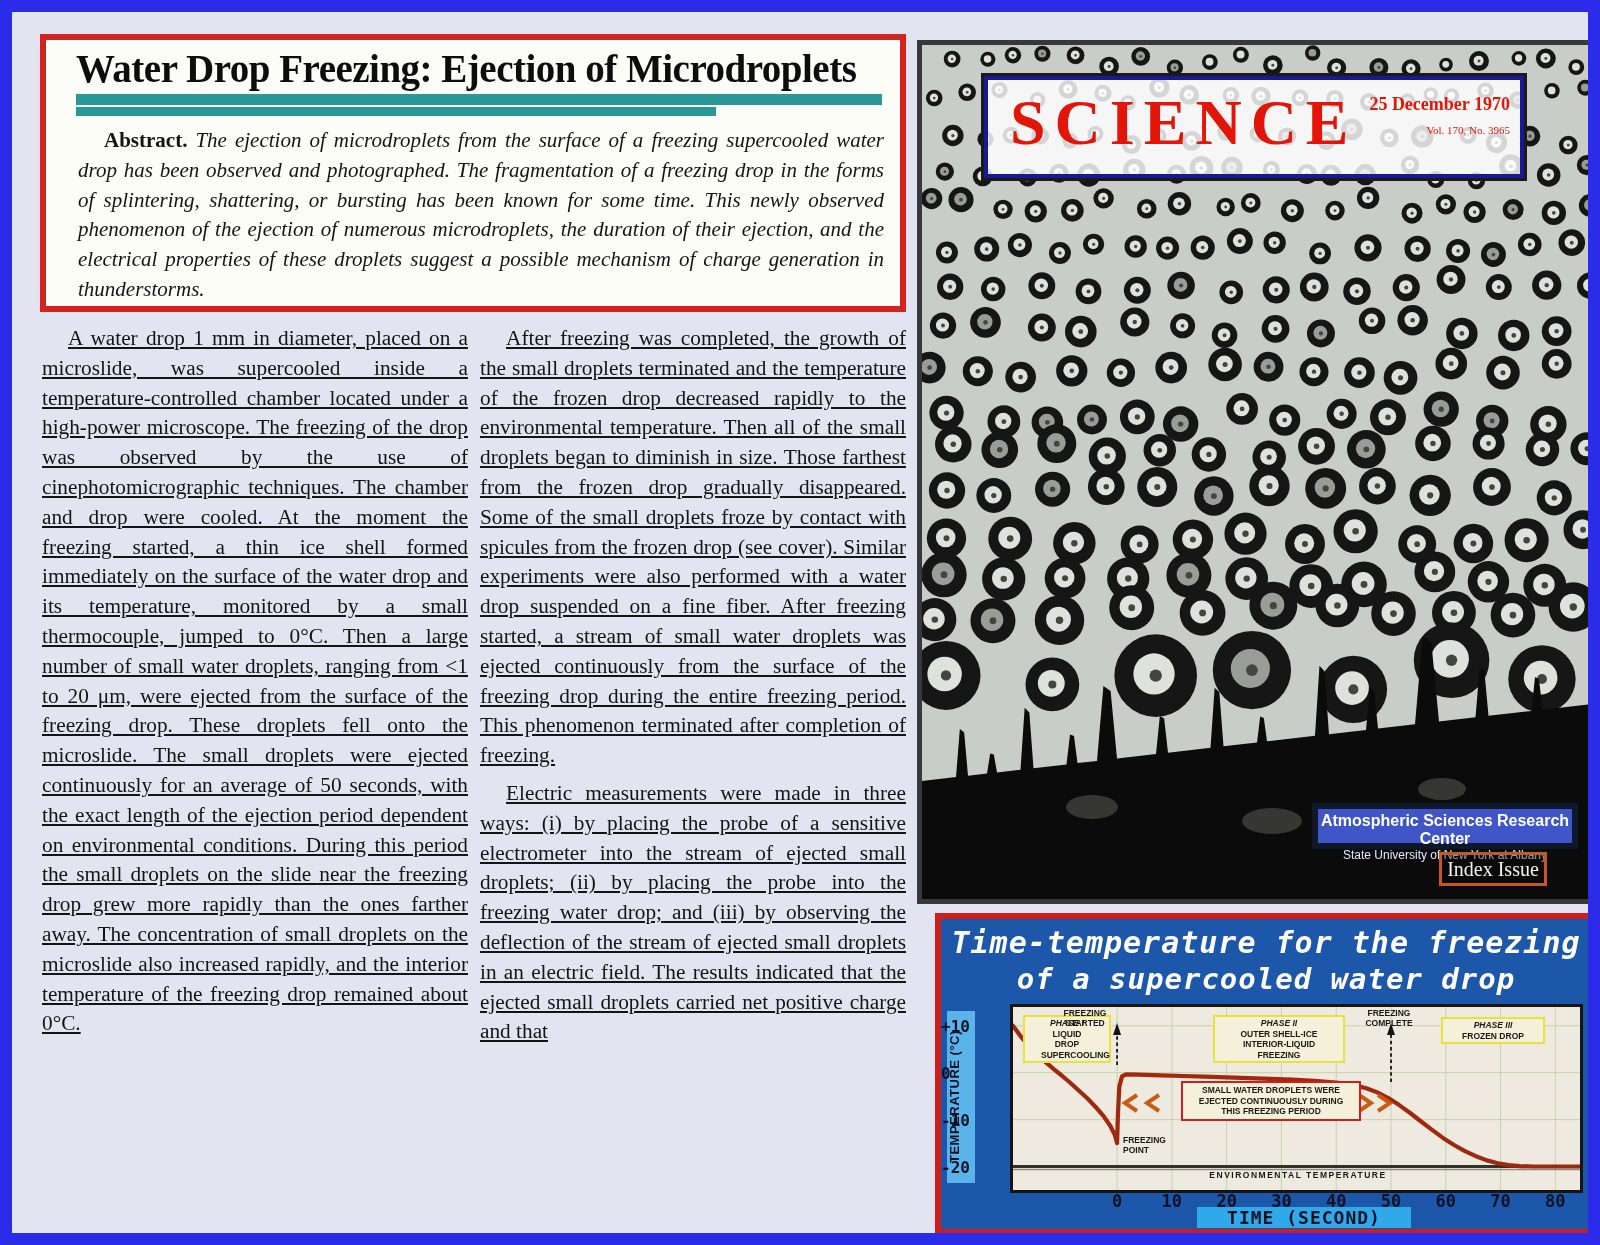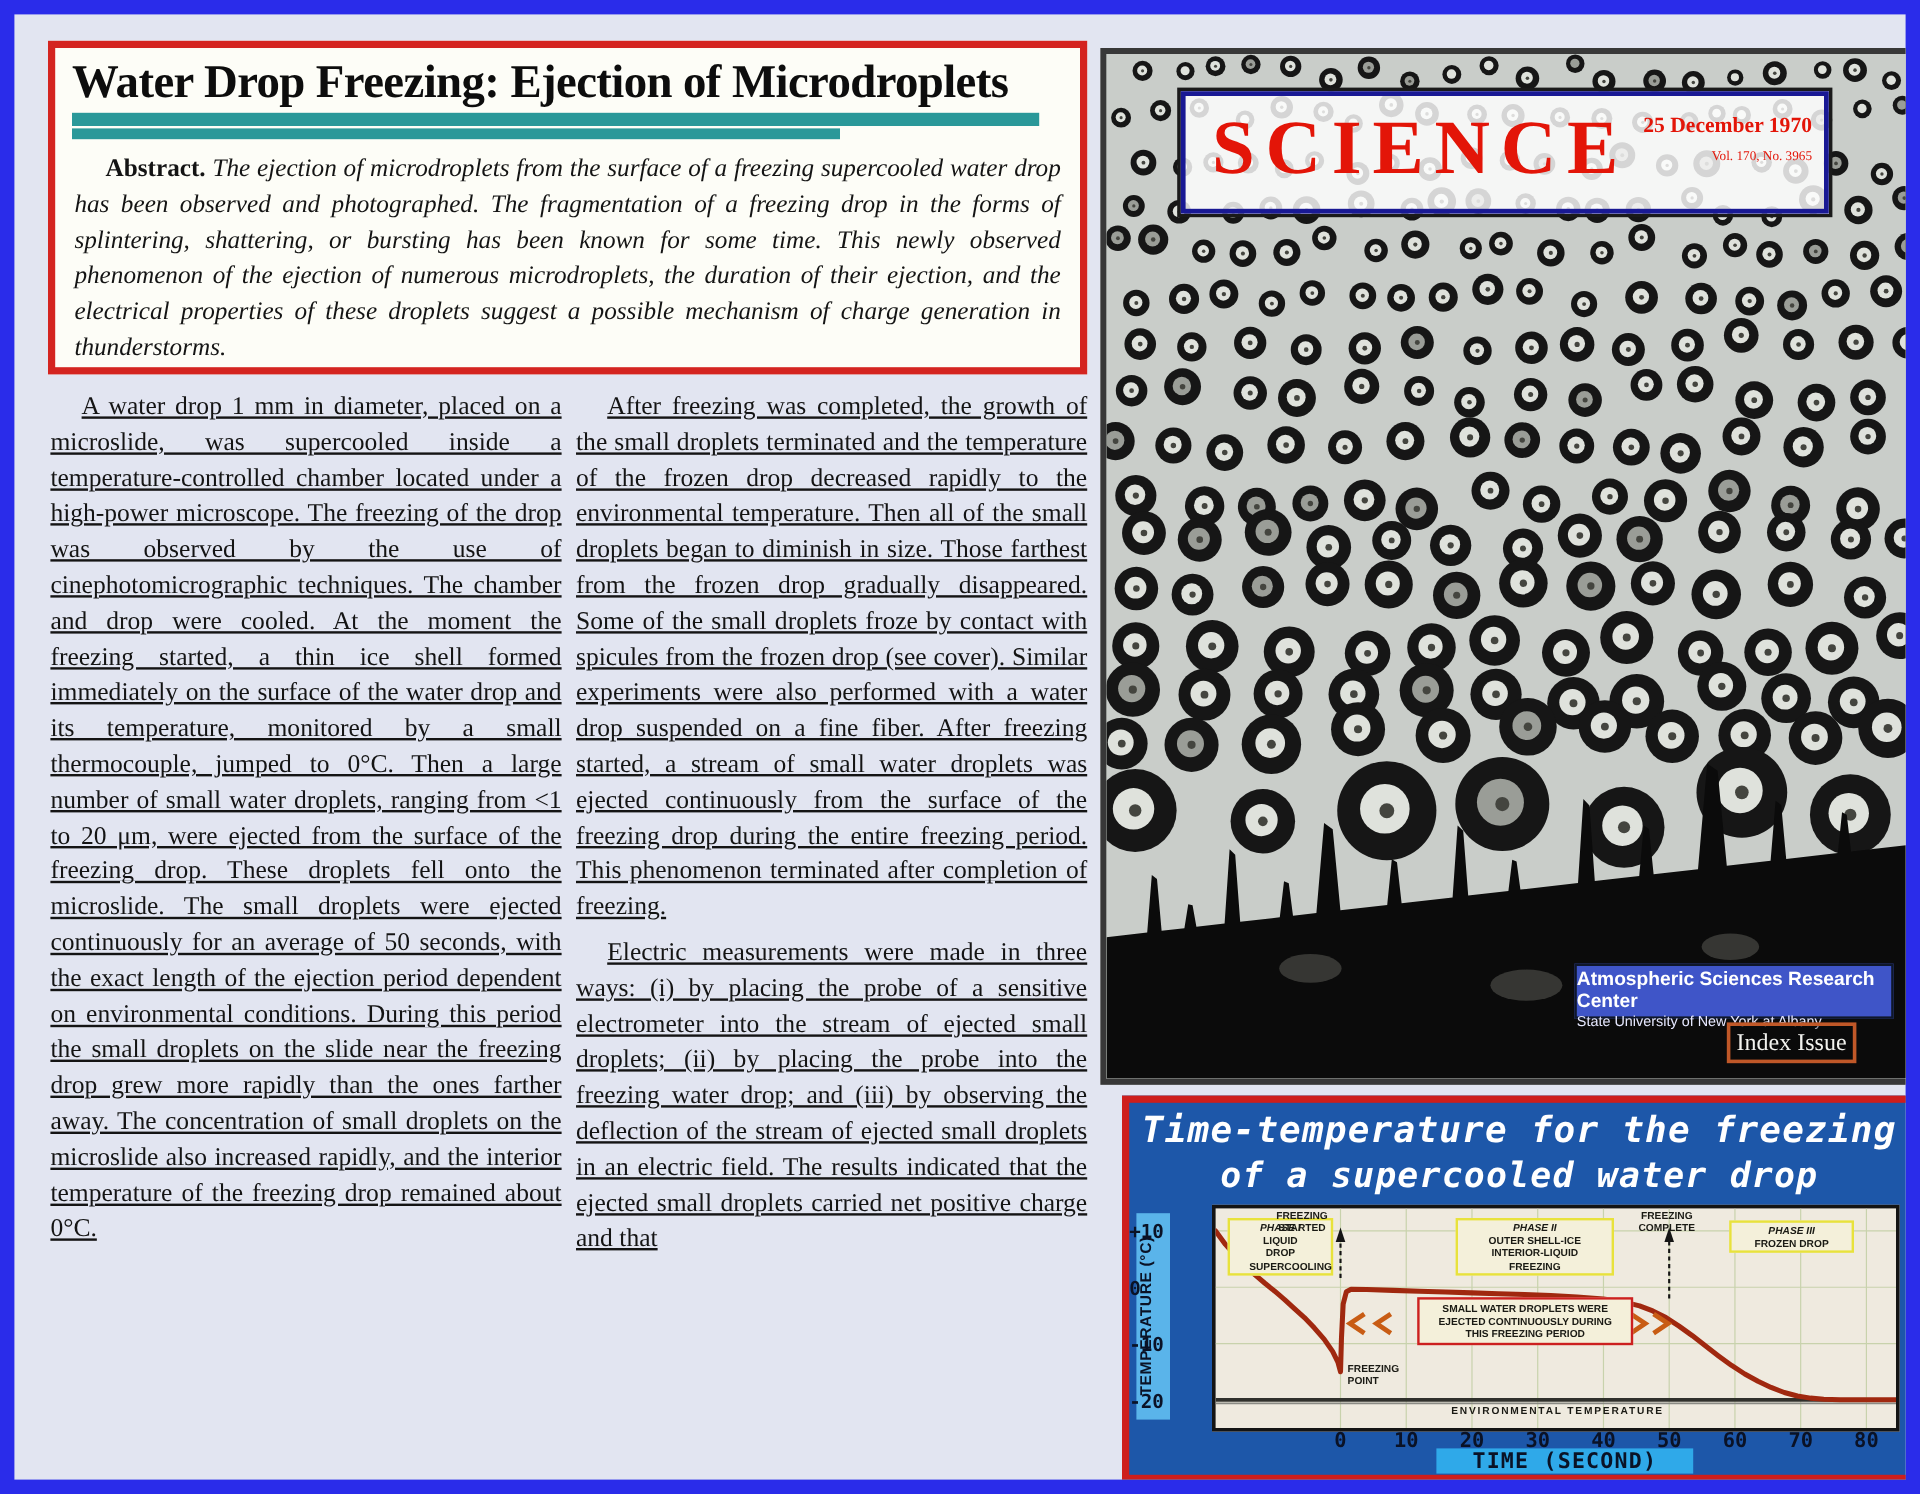--- a/index.html
+++ b/index.html
@@ -2,21 +2,21 @@
 <html><head>
 <meta charset="utf-8">
 <style>
   html,body{margin:0;padding:0;background:#9aa0b8;}
   .page{position:relative;width:1600px;height:1245px;box-sizing:border-box;
         border:12px solid #2a2cea;background:#e2e5f1;overflow:hidden;
         font-family:"Liberation Serif",serif;}
   
   .abstract-box{position:absolute;left:28px;top:22px;width:866px;height:278px;
         box-sizing:border-box;border:6px solid #d42420;background:#fdfdf7;
-        padding:6px 14px 4px 14px;}
+        padding:6px 14px 4px 30px;}
   .paper-title{margin:0;font-size:39px;font-weight:bold;color:#0d0d0d;
         letter-spacing:-0.5px;white-space:nowrap;}
   .rule-teal-1{height:11px;background:#2a9899;width:806px;margin-top:3px;}
   .rule-teal-2{height:9px;background:#2a9899;width:640px;margin-top:2px;}
   .abstract-p{margin:10px 2px 0 2px;font-size:21px;line-height:1.42;
         text-align:justify;font-style:italic;color:#141414;}
   .abstract-p .abs-label{font-style:normal;font-weight:bold;padding-left:26px;}
   .col{position:absolute;top:312px;width:426px;font-size:21.3px;line-height:29.8px;
         text-align:justify;color:#141414;}
   .col p{margin:0 0 8px 0;text-decoration:underline;}
@@ -35,22 +35,22 @@
         font-size:18px;font-family:"Liberation Serif",serif;}
   .issue-vol{position:absolute;right:10px;top:44px;color:#e31508;font-weight:normal;
         font-size:11px;font-family:"Liberation Serif",serif;}
   .gen-banner{position:absolute;left:40px;top:503px;width:328px;height:54px;
         box-sizing:border-box;border:3px solid #2020cc;box-shadow:0 0 0 2px #0a0a50;
         background:#40d4f4;text-align:center;font-family:"Liberation Sans",sans-serif;}
   .gen-line1{display:block;margin-top:4px;font-size:15.5px;font-weight:bold;
         color:#1c1cb4;text-decoration:underline;letter-spacing:0.2px;}
   .gen-line2{display:block;margin-top:1px;font-size:10.5px;font-weight:bold;color:#1c1cb4;}
   .asrc-label{position:absolute;left:390px;top:758px;width:266px;height:46px;
-        box-sizing:border-box;border:2px solid #0f172a;background:#3f55c8;
-        font-family:"Liberation Sans",sans-serif;}
+        box-sizing:border-box;border:6px solid #0f172a;background:#3f55c8;
+        text-align:center;font-family:"Liberation Sans",sans-serif;}
   .asrc-line1{display:block;margin-top:3px;font-size:16px;font-weight:bold;color:#ffffff;}
   .asrc-line2{display:block;font-size:12px;color:#e6e8ff;}
   .index-issue{position:absolute;left:517px;top:807px;width:108px;height:34px;
         box-sizing:border-box;border:3px solid #c05828;background:rgba(10,10,10,0.35);
         text-align:center;font-family:"Liberation Serif",serif;font-size:20px;
         color:#f2f2ee;line-height:28px;}
   
   .chart-panel{position:absolute;left:923px;top:901px;width:662px;height:322px;
         box-sizing:border-box;border:6px solid #ce1e1c;background:#1d57a9;
         font-family:"DejaVu Sans Mono",monospace;}

